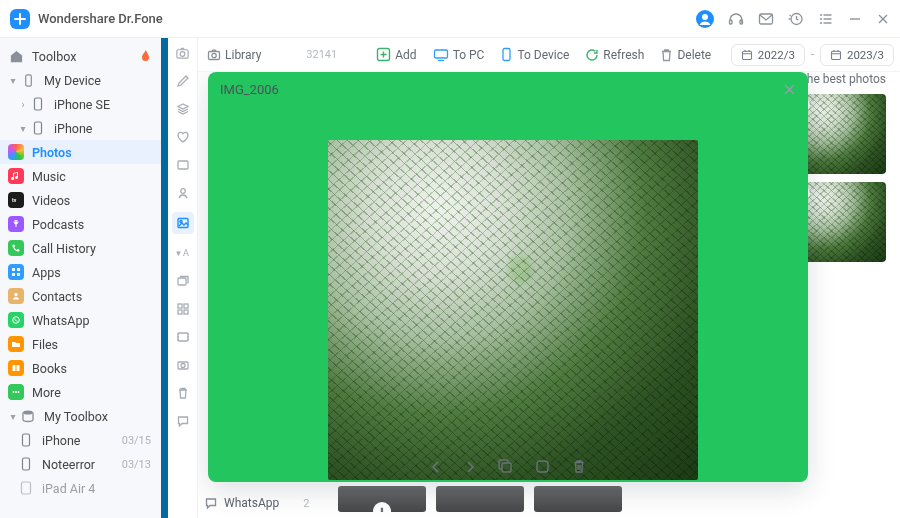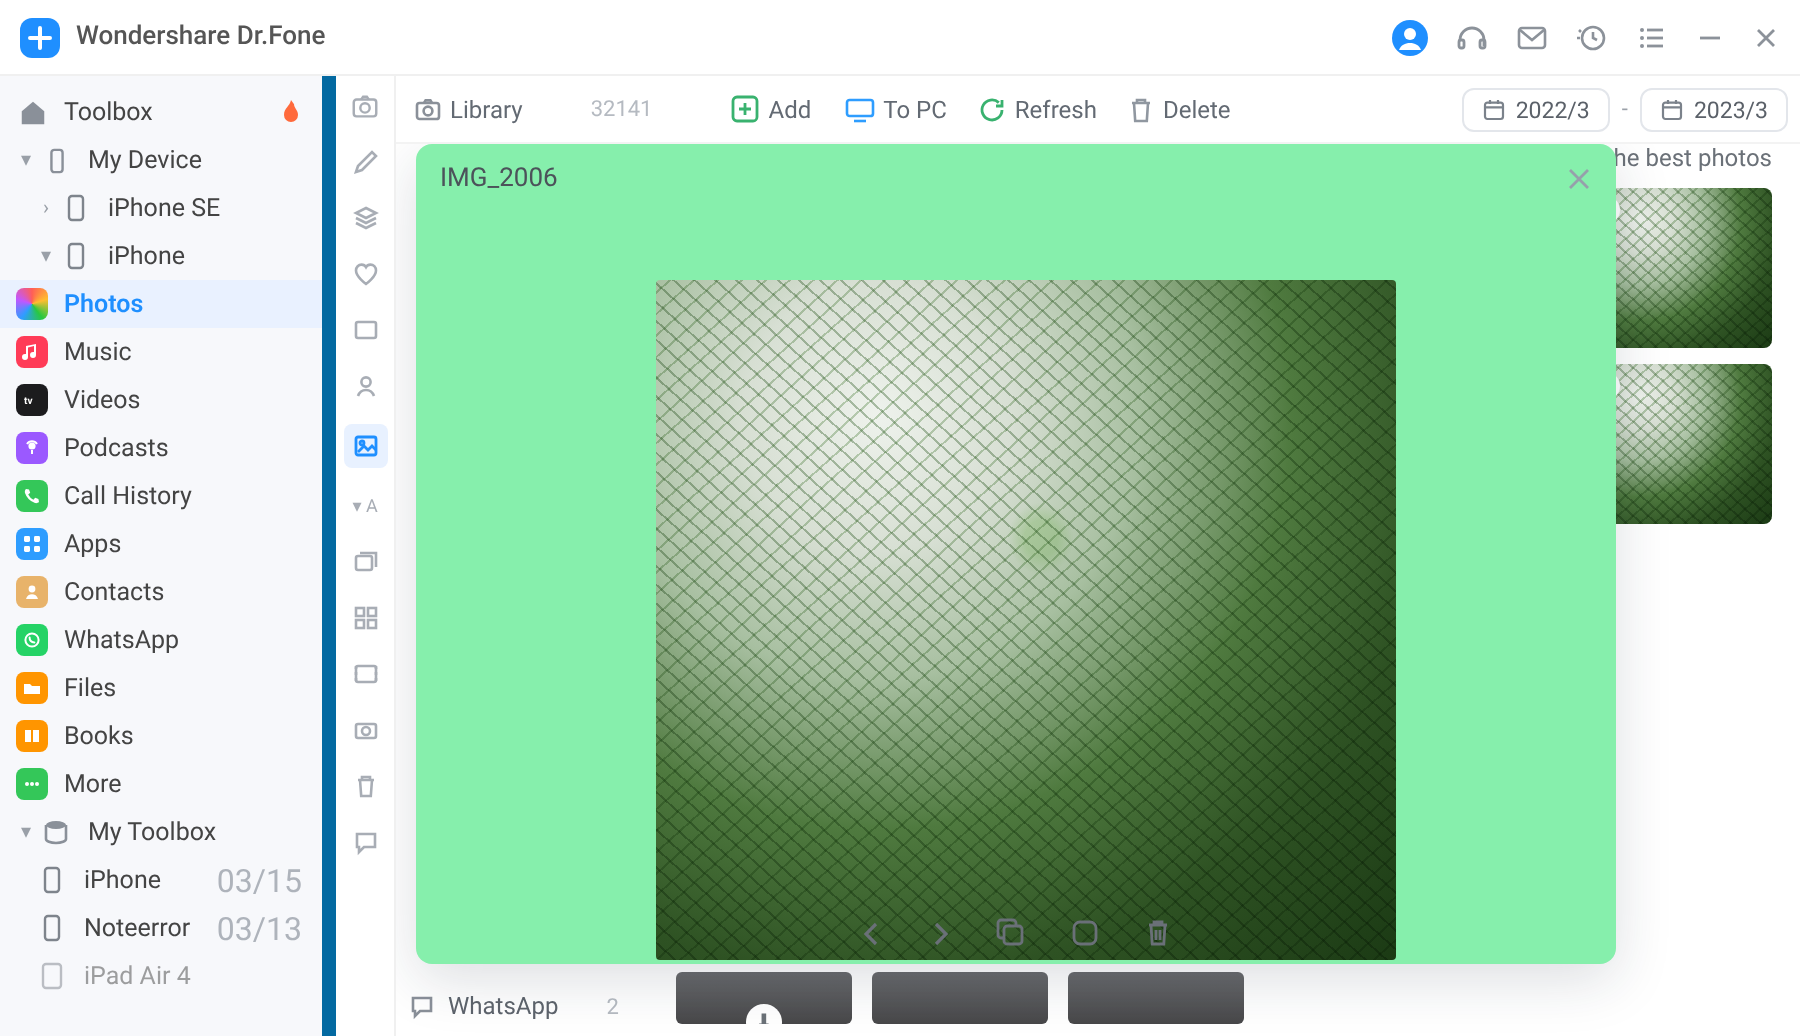--- a/index.html
+++ b/index.html
@@ -15,41 +15,41 @@
 .sidebar::-webkit-scrollbar{width:6px}
 .sidebar::-webkit-scrollbar-thumb{background:#d9dde3;border-radius:3px}
 .sb-row{display:flex;align-items:center;height:24px;padding:0 10px 0 8px;cursor:pointer}
 .sb-row.lvl1{padding-left:18px}
 .sb-row.lvl2{}
 .sb-row.active{background:#e9f1ff;color:#1f8fff;font-weight:600}
 .sb-row.active .lbl{color:#1f8fff}
 .chev{width:10px;text-align:center;color:#9aa0a8;font-size:10px;margin-right:2px}
 .sq{width:16px;height:16px;border-radius:4px;display:flex;align-items:center;justify-content:center;margin-right:8px;flex-shrink:0}
 .lbl{flex:1;white-space:nowrap;overflow:hidden;text-overflow:ellipsis}
-.badge{font-size:16px;color:#aeb3bb}
+.badge{font-size:11px;color:#aeb3bb}
 .content{flex:1;display:flex;min-width:0}
 .iconcol{width:30px;border-right:1px solid #f0f0f0;display:flex;flex-direction:column;padding-top:6px;gap:10px;align-items:center}
 .iconcol .ic{width:18px;height:18px;color:#a8adb5;display:flex;align-items:center;justify-content:center;cursor:pointer}
 .iconcol .ic.sel{background:#e8f1ff;color:#1f8fff;border-radius:4px;width:22px;height:22px}
 .main{flex:1;display:flex;flex-direction:column;min-width:0}
 .toolbar{display:flex;align-items:center;height:34px;padding:0 6px 0 4px;gap:6px;color:#636a73;font-size:12px;border-bottom:1px solid #f3f3f3}
 .toolbar .grp{display:flex;align-items:flex-end;gap:4px;padding:3px 5px;border-radius:4px;cursor:pointer}
 .toolbar .lib{color:#636a73}
 .toolbar .spacer{flex:1}
 .datebtn{display:flex;align-items:center;gap:5px;border:1px solid #e3e6eb;border-radius:6px;padding:3px 9px;cursor:pointer;color:#5b6169;font-size:11.5px}
 .gallery{flex:1;position:relative;overflow:hidden}
 .keep{position:absolute;right:14px;top:0;font-size:12px;color:#6b7178}
 .thumbs{position:absolute;right:14px;top:22px;display:flex;flex-direction:column;gap:8px}
 .thumb{width:94px;height:80px;border-radius:4px;overflow:hidden;position:relative}
 .thumb .sel{position:absolute;left:4px;top:4px;width:14px;height:14px;border:2px solid #fff;border-radius:50%}
 .bottomstrip{position:absolute;left:140px;bottom:6px;right:110px;display:flex;align-items:center;gap:10px}
 .sublabel{position:absolute;left:6px;bottom:8px;display:flex;align-items:center;gap:6px;font-size:12px;color:#5e646c}
 .strip-item{width:88px;height:26px;border-radius:3px;background:linear-gradient(#6a6b6d,#474749);position:relative;overflow:hidden}
 .strip-item .cloud{position:absolute;left:50%;bottom:-8px;transform:translateX(-50%);width:18px;height:18px;background:#fff;border-radius:50%;display:flex;align-items:center;justify-content:center;color:#6b7178;font-size:10px}
-.preview{position:absolute;left:10px;top:0;width:600px;height:410px;background:#86efac;border-radius:8px;box-shadow:0 8px 28px rgba(30,40,60,.15)}
+.preview{position:absolute;left:10px;top:0;width:600px;height:410px;background:#22c55e;border-radius:8px;box-shadow:0 8px 28px rgba(30,40,60,.15)}
 .pv-head{display:flex;align-items:center;height:34px;padding:0 12px;font-size:13px;color:#4c525a}
 .pv-head .close{margin-left:auto;color:#96a0ab;cursor:pointer}
 .pv-img{position:absolute;left:120px;top:34px;width:370px;height:340px;border-radius:2px;overflow:hidden}
 .pv-ctrls{position:absolute;bottom:8px;left:0;right:0;display:flex;justify-content:center;gap:22px;color:#6a7078}
 .pv-ctrls span{cursor:pointer;font-size:15px;display:flex;align-items:center}
 svg{display:block}
 
 .plant{width:100%;height:100%;background:radial-gradient(circle at 30% 20%,#eef2ec 0%,#d7dfd3 18%,#a7bfa0 35%,#4f7a3f 55%,#2e5223 75%,#1b3a14 100%)}
 .plant::before{content:"";position:absolute;inset:0;background:
  repeating-linear-gradient(42deg,rgba(90,150,60,.0) 0 6px,rgba(40,90,30,.35) 6px 7px),
@@ -380,35 +380,41 @@
       <div class="main">
         <div class="toolbar">
           <div class="grp lib">
             <svg width="14" height="14" viewBox="0 0 14 14" fill="none" stroke="#8a9099" stroke-width="1.3">
                 <rect x="1.5" y="3.5" width="11" height="8" rx="1.3"></rect>
                 <circle cx="7" cy="7.5" r="2.2"></circle>
                 <path d="M5 3.5l.8-1.3h2.4L9 3.5"></path>
               </svg>
             <span>Library</span>
           </div>
-          <span style="color:#b5bac1;font-size:11px;margin-left:23px">32141</span>
+          <span style="color:#b5bac1;font-size:11px;margin-left:34px">32141</span>
           <span style="width:22px"></span>
           <div class="grp">
             <svg width="15" height="15" viewBox="0 0 15 15" fill="none" stroke="#39b26f" stroke-width="1.4">
                 <rect x="1.5" y="1.5" width="12" height="12" rx="2"></rect>
                 <path d="M7.5 4.5v6M4.5 7.5h6"></path>
               </svg>
             <span>Add</span>
           </div>
           <div class="grp">
             <svg width="16" height="14" viewBox="0 0 16 14" fill="none" stroke="#2e9dff" stroke-width="1.3">
                 <rect x="1.5" y="2" width="13" height="8" rx="1.3"></rect>
                 <path d="M5 12.5h6"></path>
               </svg>
             <span>To PC</span>
+          </div>
+          <div class="grp">
+            <svg width="13" height="15" viewBox="0 0 13 15" fill="none" stroke="#2e9dff" stroke-width="1.3">
+                <rect x="3" y="1.5" width="7" height="12" rx="1.5"></rect>
+              </svg>
+            <span>To Device</span>
           </div>
           <div class="grp">
             <svg width="14" height="14" viewBox="0 0 14 14" fill="none" stroke="#39b26f" stroke-width="1.4">
                 <path d="M12 7a5 5 0 1 1-1.6-3.7M12 2v3h-3"></path>
               </svg>
             <span>Refresh</span>
           </div>
           <div class="grp">
             <svg width="13" height="14" viewBox="0 0 13 14" fill="none" stroke="#9097a0" stroke-width="1.3">
                 <path d="M2 3.5h9M4.5 3.5V2h4v1.5M3 3.5l.6 9h5.8l.6-9"></path>

